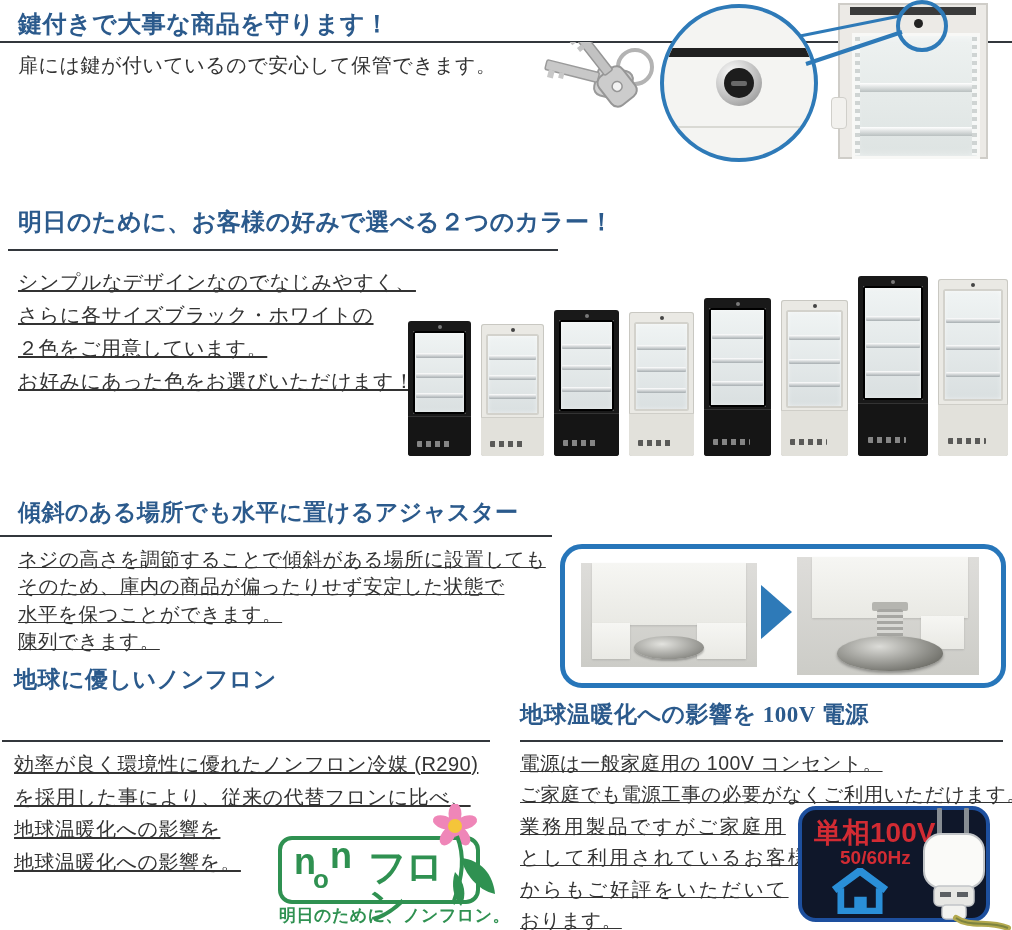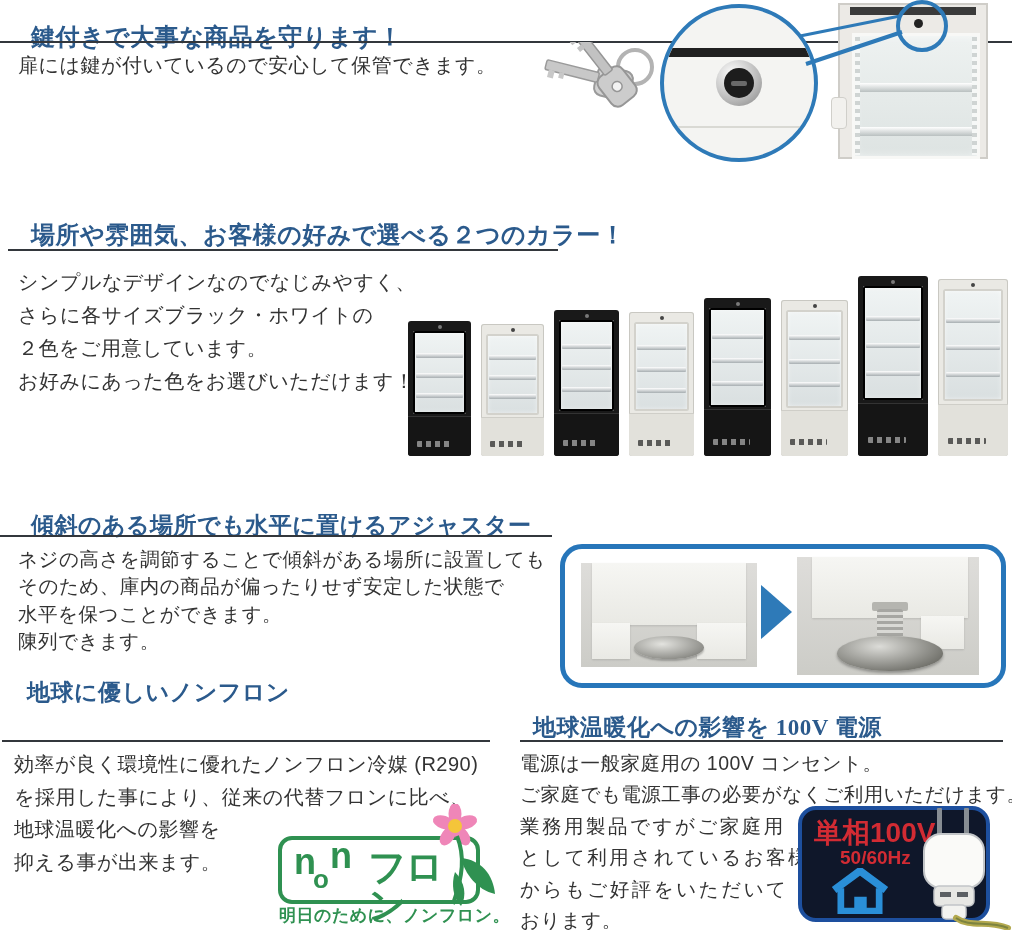--- a/index.html
+++ b/index.html
@@ -3,26 +3,26 @@
 <meta charset="utf-8">
 <style>
   :root{
     --heading:#2b5a8c; --rule:#33373c; --text:#333333;
     --accent-blue:#2e7ab8; --deep-blue:#1d4f9e; --red:#d22b33;
     --house-blue:#2a8fd8; --green:#2f9151; --pink:#ef86b8; --flower-center:#f4c53a;
   }
   html,body{margin:0;padding:0;background:#fff;}
   .canvas{position:relative;width:1012px;height:930px;background:#fff;overflow:hidden;
           font-family:"Liberation Sans","DejaVu Sans",sans-serif;}
-  .hd{position:absolute;margin:13px;font-weight:bold;color:var(--heading);
+  .hd{position:absolute;margin:0;font-weight:bold;color:var(--heading);
       font-size:24px;letter-spacing:.5px;white-space:nowrap;}
   .hd.sm{font-size:23px;font-family:Liberation Serif, serif;}
   .rule{position:absolute;height:2px;background:var(--rule);z-index:1;}
   .body{position:absolute;margin:0;color:var(--text);font-size:20px;letter-spacing:.5px;white-space:nowrap;}
-  .body div{white-space:nowrap;}
+  .body div{white-space:nowrap;text-decoration:underline;}
   .ls div.wide{letter-spacing:2.5px;}
   .abs{position:absolute;}
 
   
   .lock-circle{position:absolute;left:660px;top:4px;width:150px;height:150px;border-radius:50%;
     border:4px solid var(--accent-blue);background:#f4f4f2;overflow:hidden;z-index:3;}
   .lc-band{position:absolute;left:-10px;right:-10px;top:40px;height:9px;background:#202020;}
   .lc-seam{position:absolute;left:0;right:0;top:118px;height:2px;background:#d9d9d4;}
   .lc-lock{position:absolute;left:52px;top:52px;width:46px;height:46px;border-radius:50%;
     background:radial-gradient(circle at 35% 30%,#fdfdfd,#b9b9b9 60%,#838383);}
@@ -154,21 +154,21 @@
     </div>
 
     <svg class="abs callout" style="left:640px;top:0" width="372" height="160" viewBox="0 0 372 160">
       <line x1="160" y1="36" x2="260" y2="16" stroke="#2e7ab8" stroke-width="3"></line>
       <line x1="166" y1="64" x2="262" y2="32" stroke="#2e7ab8" stroke-width="4"></line>
     </svg>
     <div class="ft-ring"></div>
   </section>
 
   <section>
-    <h2 class="hd" style="left:18px;top:206px">場所や雰囲気、お客様の好みで選べる２つのカラー！</h2>
+    <h2 class="hd" style="left:18px;top:206px">明日のために、お客様の好みで選べる２つのカラー！</h2>
     <div class="rule" style="left:8px;top:249px;width:550px"></div>
     <div class="body" style="left:18px;top:266px;line-height:33px">
       <div>シンプルなデザインなのでなじみやすく、</div>
       <div>さらに各サイズブラック・ホワイトの</div>
       <div>２色をご用意しています。</div>
       <div>お好みにあった色をお選びいただけます！</div>
     </div>
     <div class="lineup">
         <div class="fr black" style="width: 63px; height: 135px;">
           <i class="fr-dot"></i>
@@ -289,21 +289,21 @@
     </div>
   </section>
 
   <section>
     <h2 class="hd sm" style="left:14px;top:664px">地球に優しいノンフロン</h2>
     <div class="rule" style="left:2px;top:740px;width:488px"></div>
     <div class="body" style="left:14px;top:748px;line-height:32.6px">
       <div>効率が良く環境性に優れたノンフロン冷媒 (R290)</div>
       <div>を採用した事により、従来の代替フロンに比べ、</div>
       <div>地球温暖化への影響を</div>
-      <div>抑える事が出来ます。</div>
+      <div>地球温暖化への影響を。</div>
     </div>
 
     <div class="nf-box">
       <span class="lg-n1">n</span>
       <span class="lg-o">o</span>
       <span class="lg-n2">n</span>
       <span class="lg-kana">フロン</span>
     </div>
     <svg class="abs" style="left:415px;top:804px;z-index:2" width="100" height="104" viewBox="0 0 100 104">
       <g fill="#ef86b8">

